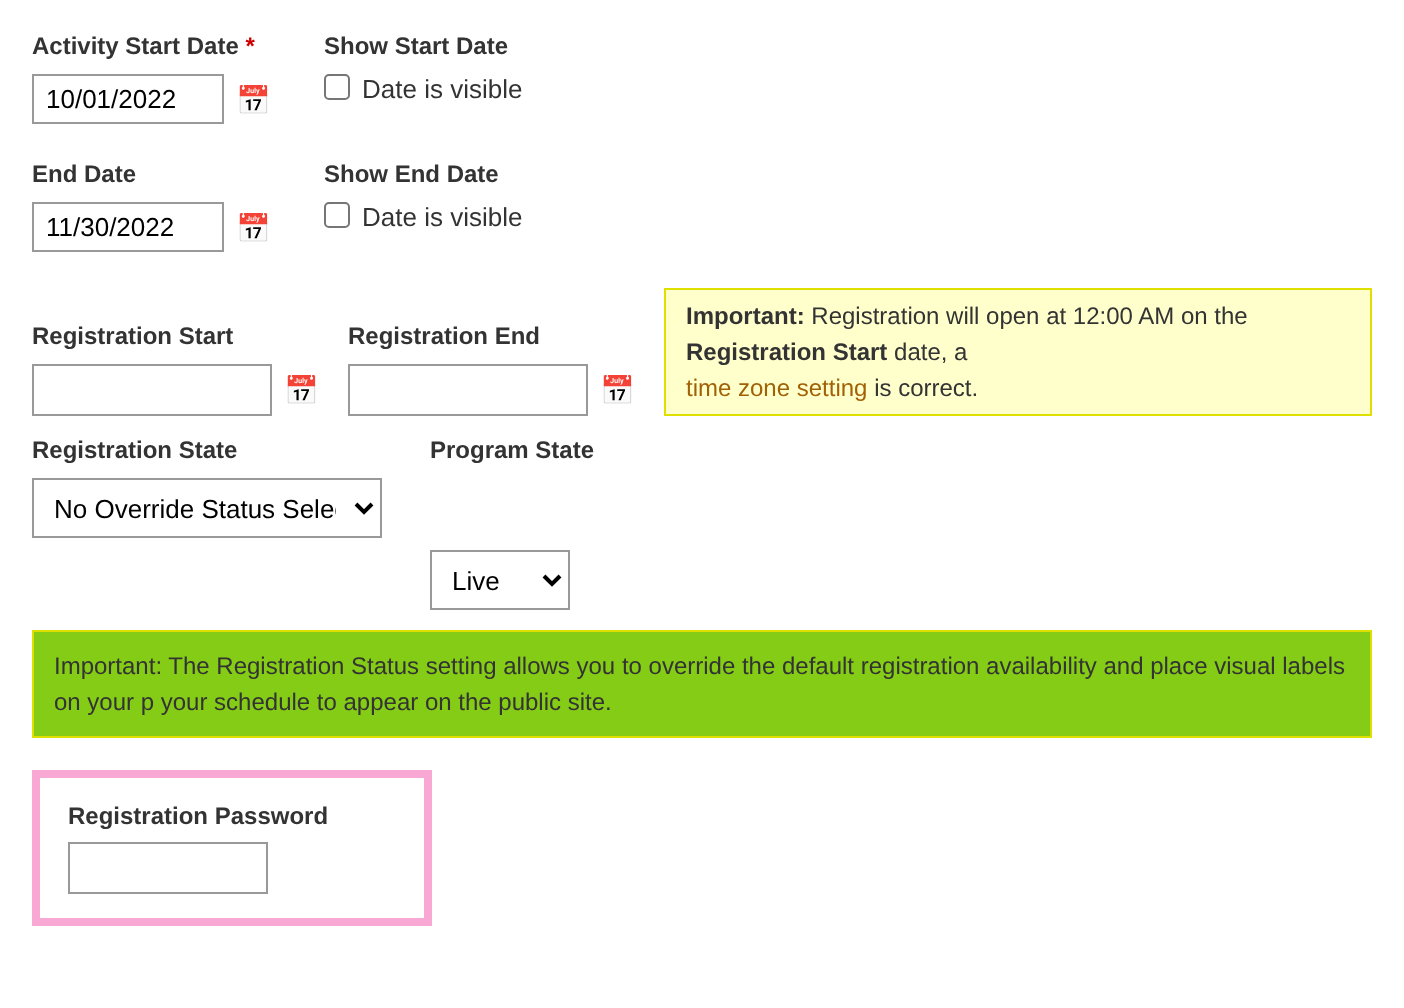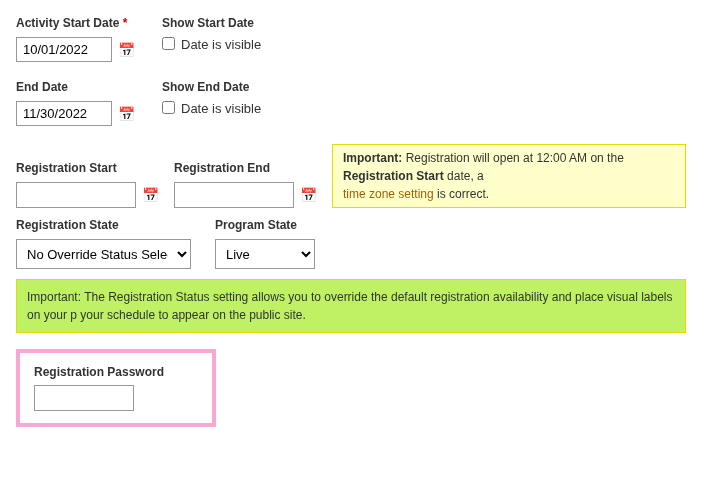--- a/index.html
+++ b/index.html
@@ -113,24 +113,25 @@
       padding: 4px 6px;
       font-size: 13px;
       height: 30px;
       background: #fff;
       cursor: pointer;
     }
     .no-override-select {
       width: 175px;
     }
     .program-state-select {
-      width: 100px;
+      width: 70px;
+      margin-top: 36px;
     }
     .important-box-full {
-      background: #bef264;
+      background: #84cc16;
       border: 1px solid #e0e000;
       padding: 8px 10px;
       font-size: 12px;
       line-height: 1.5;
       margin-bottom: 16px;
     }
     .password-section {
       border: 4px solid #f9a8d4;
       padding: 12px 14px;
       display: inline-block;

